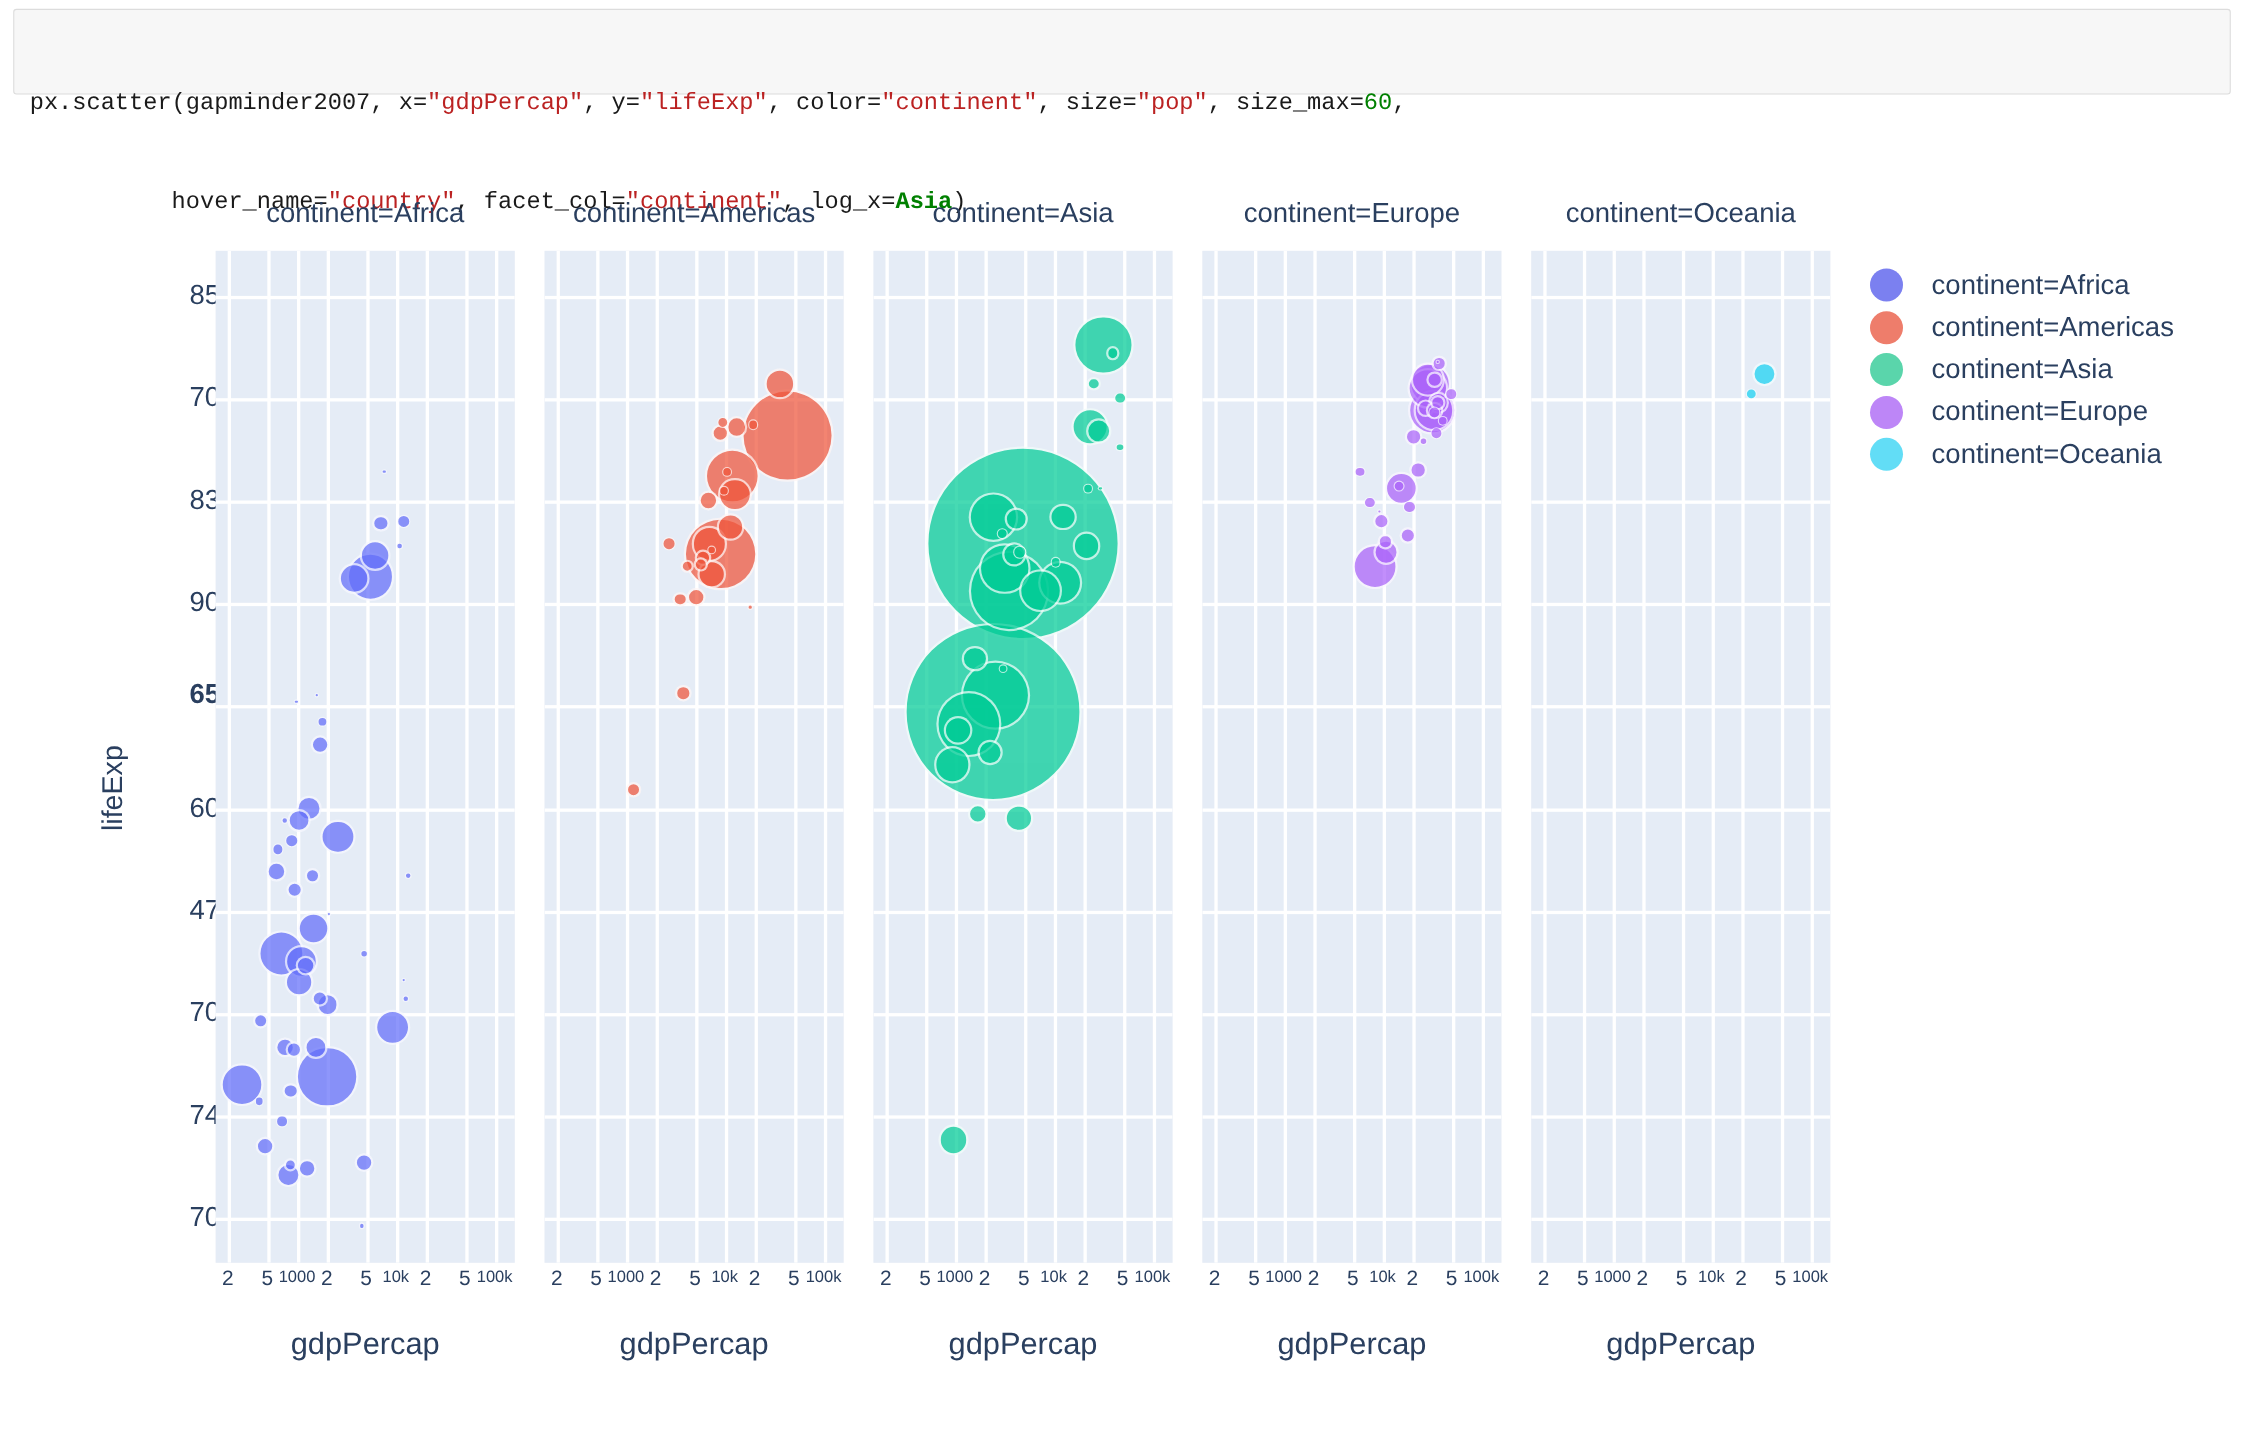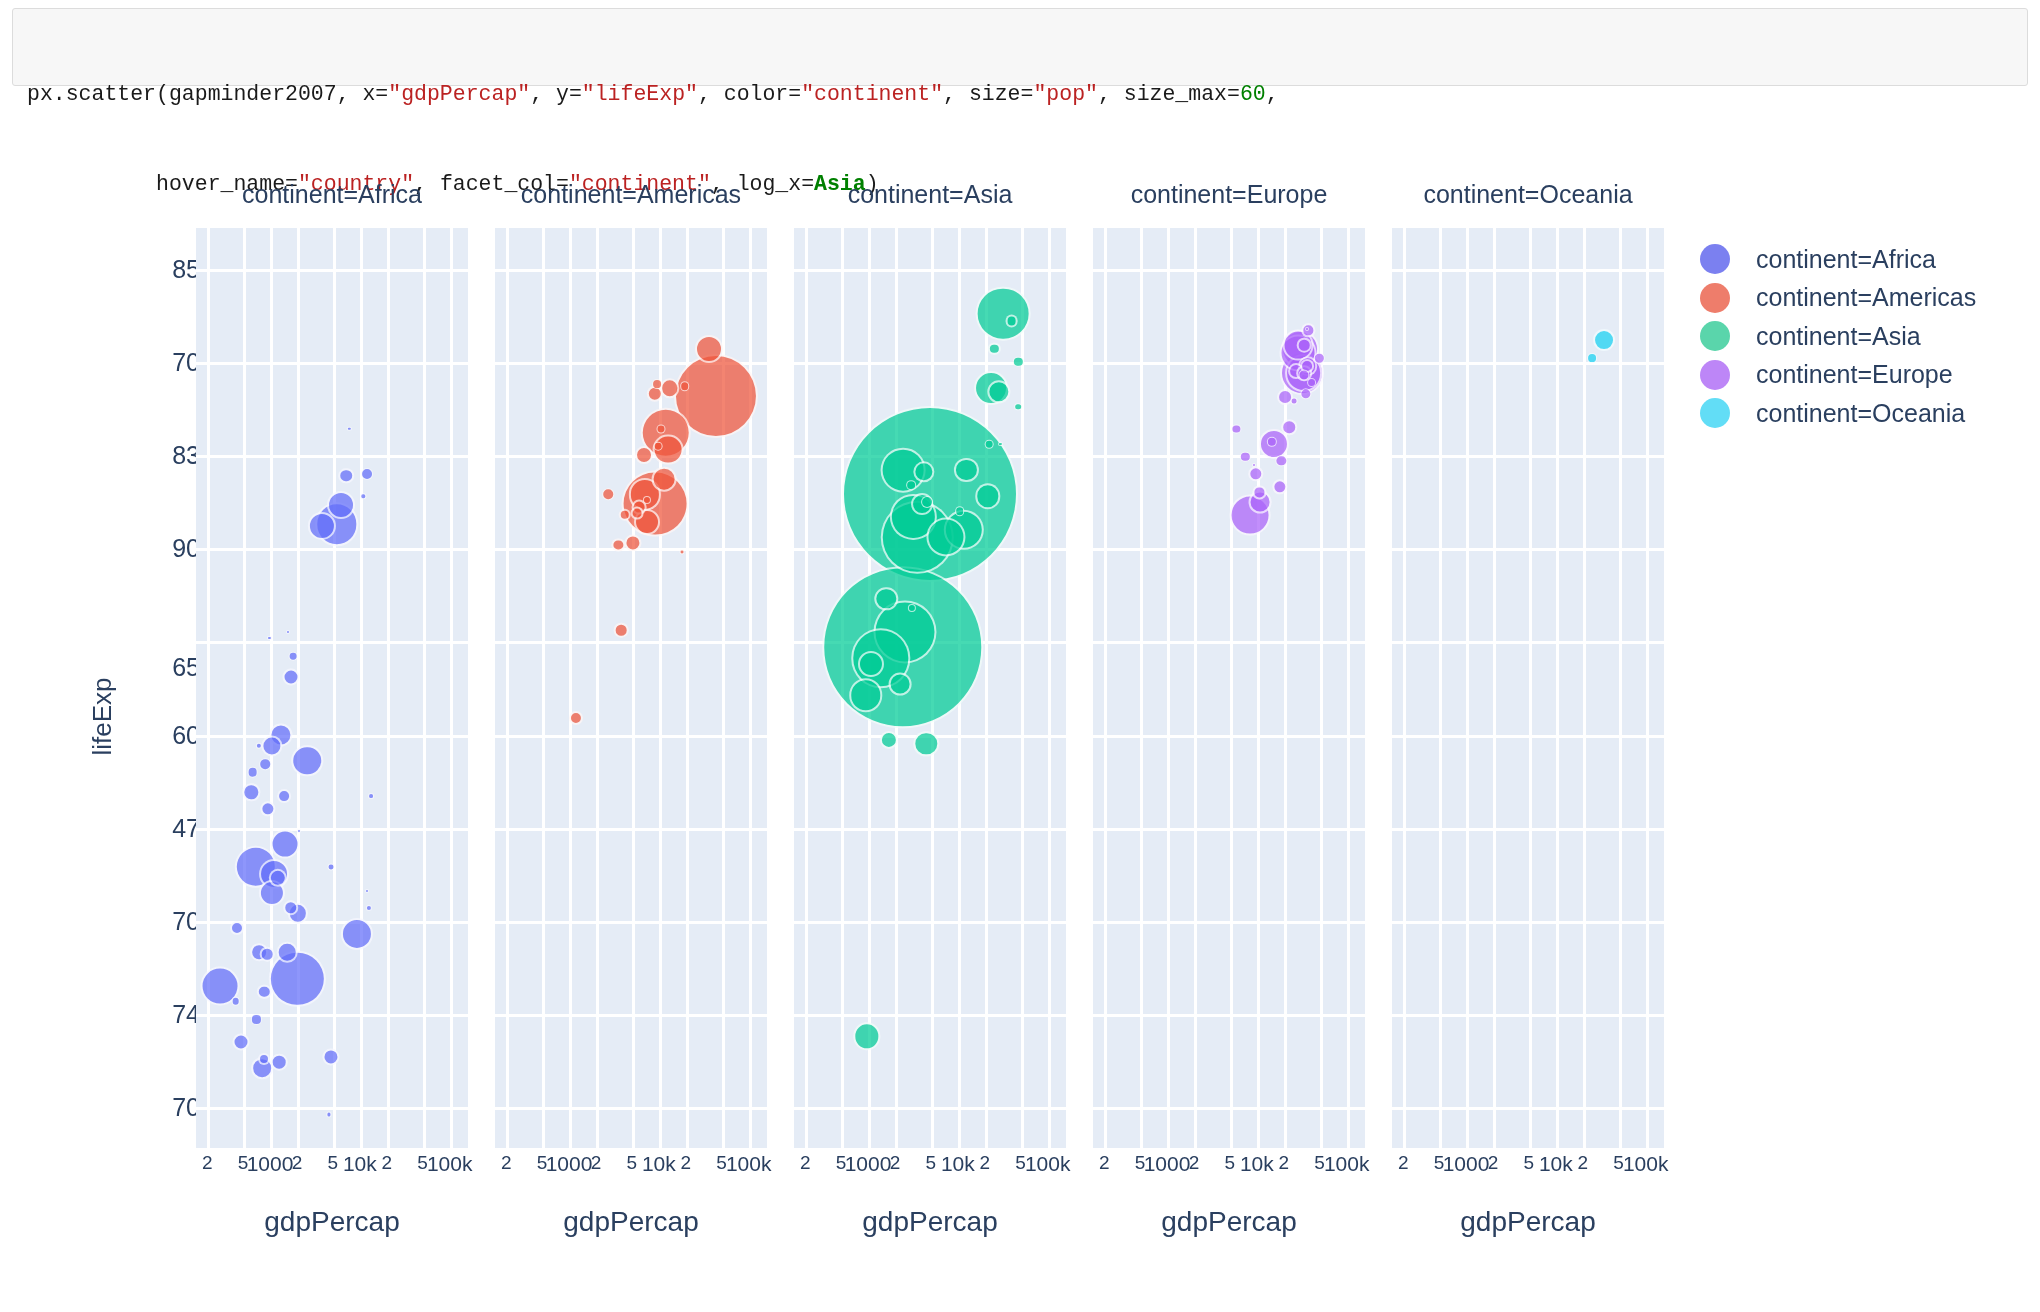--- a/index.html
+++ b/index.html
@@ -89,21 +89,21 @@
     position: absolute;
     border-radius: 50%;
     border: 2px solid rgba(255,255,255,0.95);
     transform: translate(-50%, -50%);
     opacity: 0.72;
   }
 
   .xtick {
     position: absolute;
     top: 4px;
-    font-size: 21px;
+    font-size: 15px;
     color: #2a3f5f;
     transform: translateX(-50%);
     white-space: nowrap;
   }
   .xtick.small { font-size: 19px; }
   .xaxis-band { position: absolute; left: 0; height: 40px; }
 
   .xtitle {
     position: absolute;
     top: 118px; left: 0; width: 100%;
@@ -140,21 +140,21 @@
         <div class="ytick" style="top: 1017.03px;">70</div>
         <div class="ytick-mark" style="top: 1017.03px;"></div>
         <div class="ytick" style="top: 923.911px;">74</div>
         <div class="ytick-mark" style="top: 923.911px;"></div>
         <div class="ytick" style="top: 830.794px;">70</div>
         <div class="ytick-mark" style="top: 830.794px;"></div>
         <div class="ytick" style="top: 737.676px;">47</div>
         <div class="ytick-mark" style="top: 737.676px;"></div>
         <div class="ytick" style="top: 644.559px;">60</div>
         <div class="ytick-mark" style="top: 644.559px;"></div>
-        <div class="ytick" style="top: 577px;">65</div>
+        <div class="ytick" style="top: 542px; font-weight: bold;">65</div>
         <div class="ytick-mark" style="top: 551.441px;"></div>
         <div class="ytick" style="top: 458.324px;">90</div>
         <div class="ytick-mark" style="top: 458.324px;"></div>
         <div class="ytick" style="top: 365.206px;">83</div>
         <div class="ytick-mark" style="top: 365.206px;"></div>
         <div class="ytick" style="top: 272.089px;">70</div>
         <div class="ytick-mark" style="top: 272.089px;"></div>
         <div class="ytick" style="top: 178.972px;">85</div>
         <div class="ytick-mark" style="top: 178.972px;"></div>
       </div>

